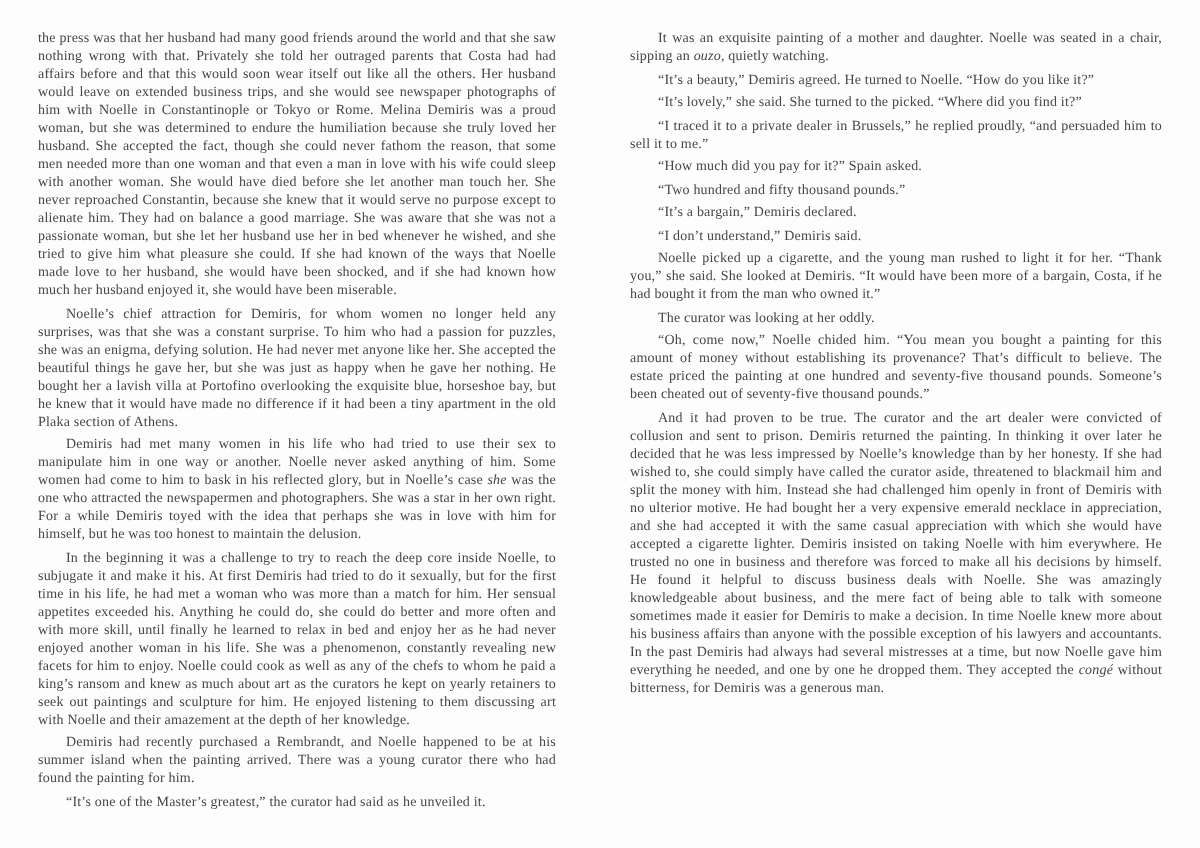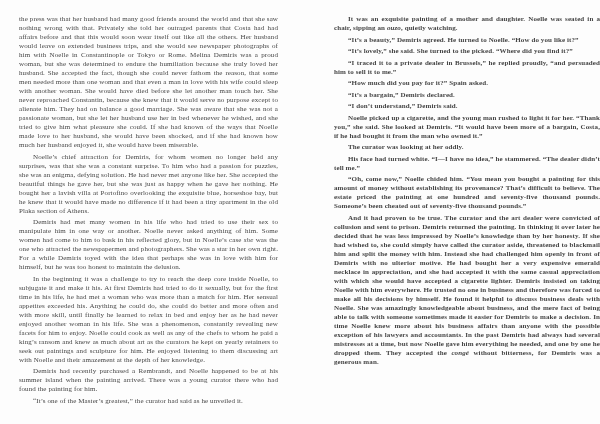--- a/index.html
+++ b/index.html
@@ -20,21 +20,21 @@
   .page {
     position: absolute;
     top: 15px;
     font-size: 7px;
     line-height: 9px;
     text-align: justify;
     text-justify: inter-word;
     letter-spacing: 0.1px;
   }
   .page-left  { left: 19px;  width: 259px; }
-  .page-right { left: 334px; width: 266px; font-weight: bold; }
+  .page-right { left: 315px; width: 266px; }
   .page p {
     margin: 0 0 2.5px 0;
     padding: 0;
   }
   .page p.indent { text-indent: 14px; }
   .page i { font-style: italic; }
 </style>
 </head>
 <body style="background: rgb(253, 253, 253);">
 
@@ -46,21 +46,21 @@
       <p class="indent">In the beginning it was a challenge to try to reach the deep core inside Noelle, to subjugate it and make it his. At first Demiris had tried to do it sexually, but for the first time in his life, he had met a woman who was more than a match for him. Her sensual appetites exceeded his. Anything he could do, she could do better and more often and with more skill, until finally he learned to relax in bed and enjoy her as he had never enjoyed another woman in his life. She was a phenomenon, constantly revealing new facets for him to enjoy. Noelle could cook as well as any of the chefs to whom he paid a king’s ransom and knew as much about art as the curators he kept on yearly retainers to seek out paintings and sculpture for him. He enjoyed listening to them discussing art with Noelle and their amazement at the depth of her knowledge.</p>
       <p class="indent">Demiris had recently purchased a Rembrandt, and Noelle happened to be at his summer island when the painting arrived. There was a young curator there who had found the painting for him.</p>
       <p class="indent">“It’s one of the Master’s greatest,” the curator had said as he unveiled it.</p>
     </div>
   <div class="page page-right">
       <p class="indent">It was an exquisite painting of a mother and daughter. Noelle was seated in a chair, sipping an <i>ouzo</i>, quietly watching.</p>
       <p class="indent">“It’s a beauty,” Demiris agreed. He turned to Noelle. “How do you like it?”</p>
       <p class="indent">“It’s lovely,” she said. She turned to the picked. “Where did you find it?”</p>
       <p class="indent">“I traced it to a private dealer in Brussels,” he replied proudly, “and persuaded him to sell it to me.”</p>
       <p class="indent">“How much did you pay for it?” Spain asked.</p>
+      <p class="indent">“Two hundred and fifty thousand pounds.”</p>
       <p class="indent">“It’s a bargain,” Demiris declared.</p>
       <p class="indent">“I don’t understand,” Demiris said.</p>
       <p class="indent">Noelle picked up a cigarette, and the young man rushed to light it for her. “Thank you,” she said. She looked at Demiris. “It would have been more of a bargain, Costa, if he had bought it from the man who owned it.”</p>
       <p class="indent">The curator was looking at her oddly.</p>
-      <p class="indent">His face had turned white. “I—I have no idea,” he stammered. “The dealer didn’t tell me.”</p>
       <p class="indent">“Oh, come now,” Noelle chided him. “You mean you bought a painting for this amount of money without establishing its provenance? That’s difficult to believe. The estate priced the painting at one hundred and seventy-five thousand pounds. Someone’s been cheated out of seventy-five thousand pounds.”</p>
       <p class="indent">And it had proven to be true. The curator and the art dealer were convicted of collusion and sent to prison. Demiris returned the painting. In thinking it over later he decided that he was less impressed by Noelle’s knowledge than by her honesty. If she had wished to, she could simply have called the curator aside, threatened to blackmail him and split the money with him. Instead she had challenged him openly in front of Demiris with no ulterior motive. He had bought her a very expensive emerald necklace in appreciation, and she had accepted it with the same casual appreciation with which she would have accepted a cigarette lighter. Demiris insisted on taking Noelle with him everywhere. He trusted no one in business and therefore was forced to make all his decisions by himself. He found it helpful to discuss business deals with Noelle. She was amazingly knowledgeable about business, and the mere fact of being able to talk with someone sometimes made it easier for Demiris to make a decision. In time Noelle knew more about his business affairs than anyone with the possible exception of his lawyers and accountants. In the past Demiris had always had several mistresses at a time, but now Noelle gave him everything he needed, and one by one he dropped them. They accepted the <i>congé</i> without bitterness, for Demiris was a generous man.</p>
     </div>
 </div>
 
 </body></html>

